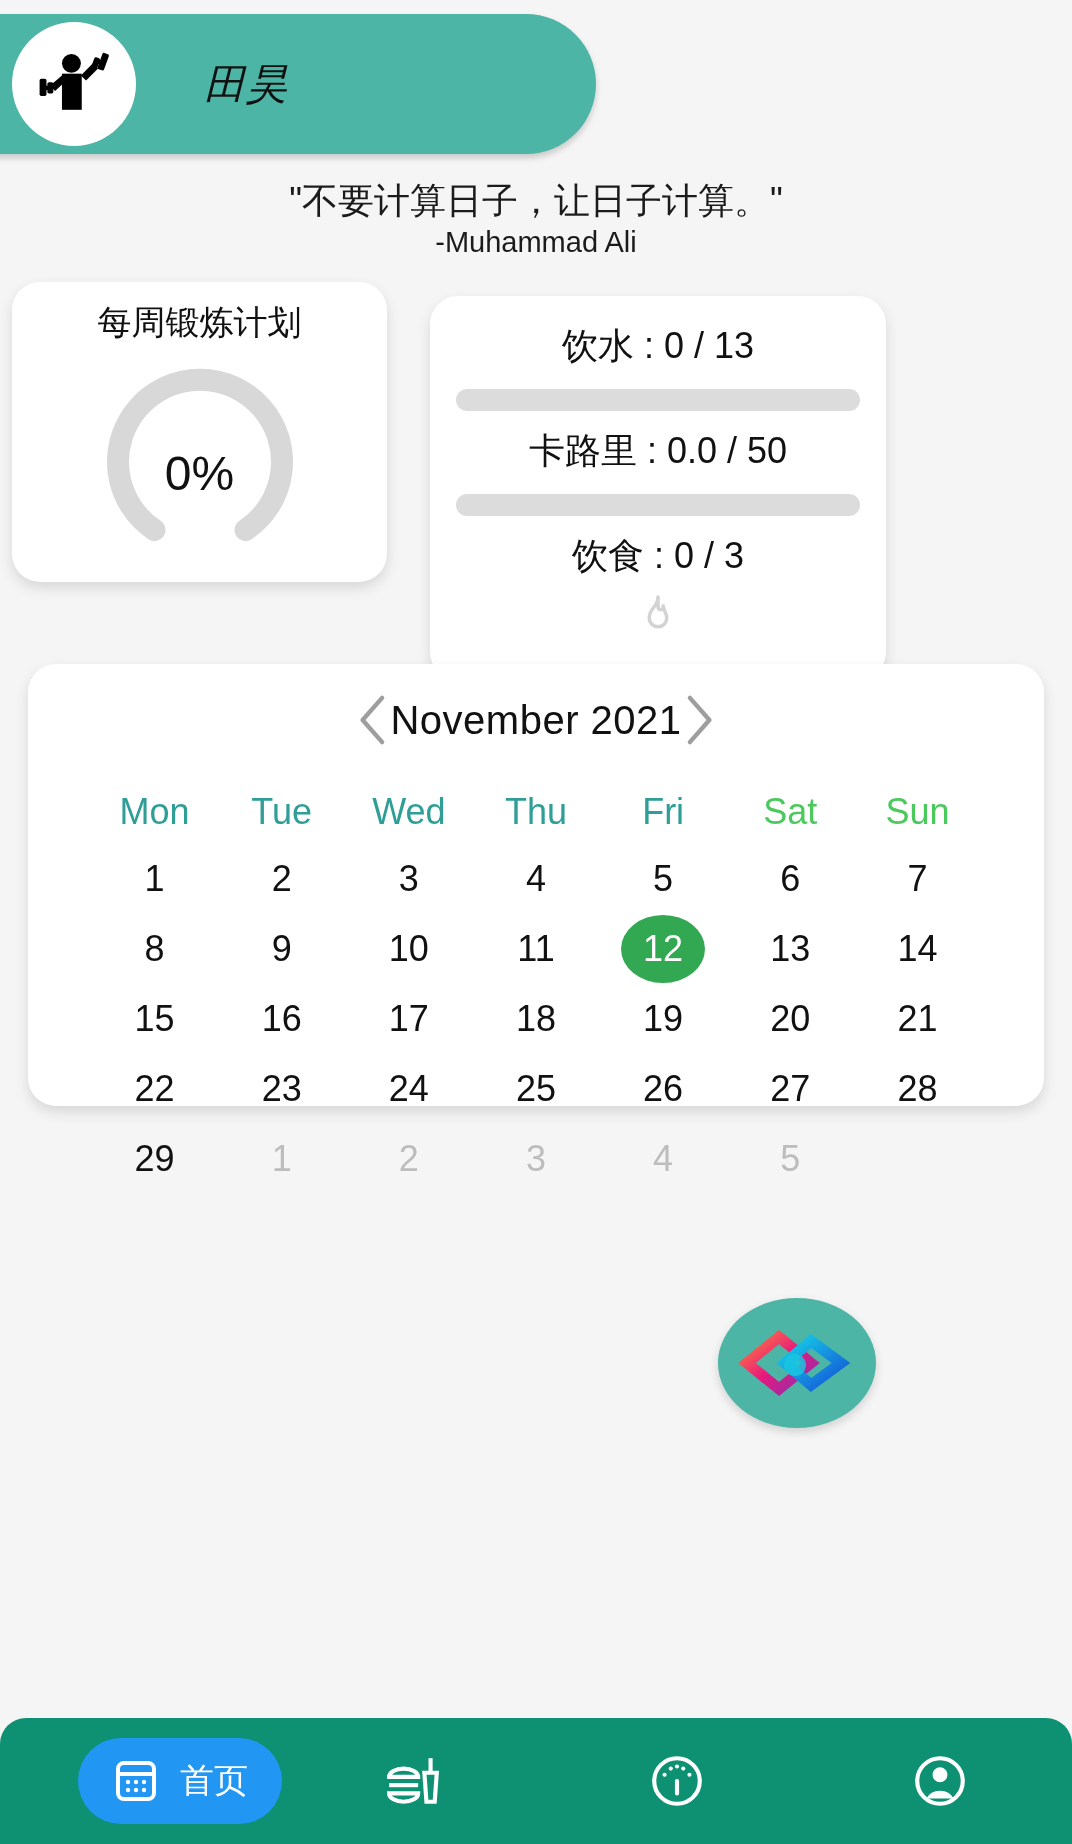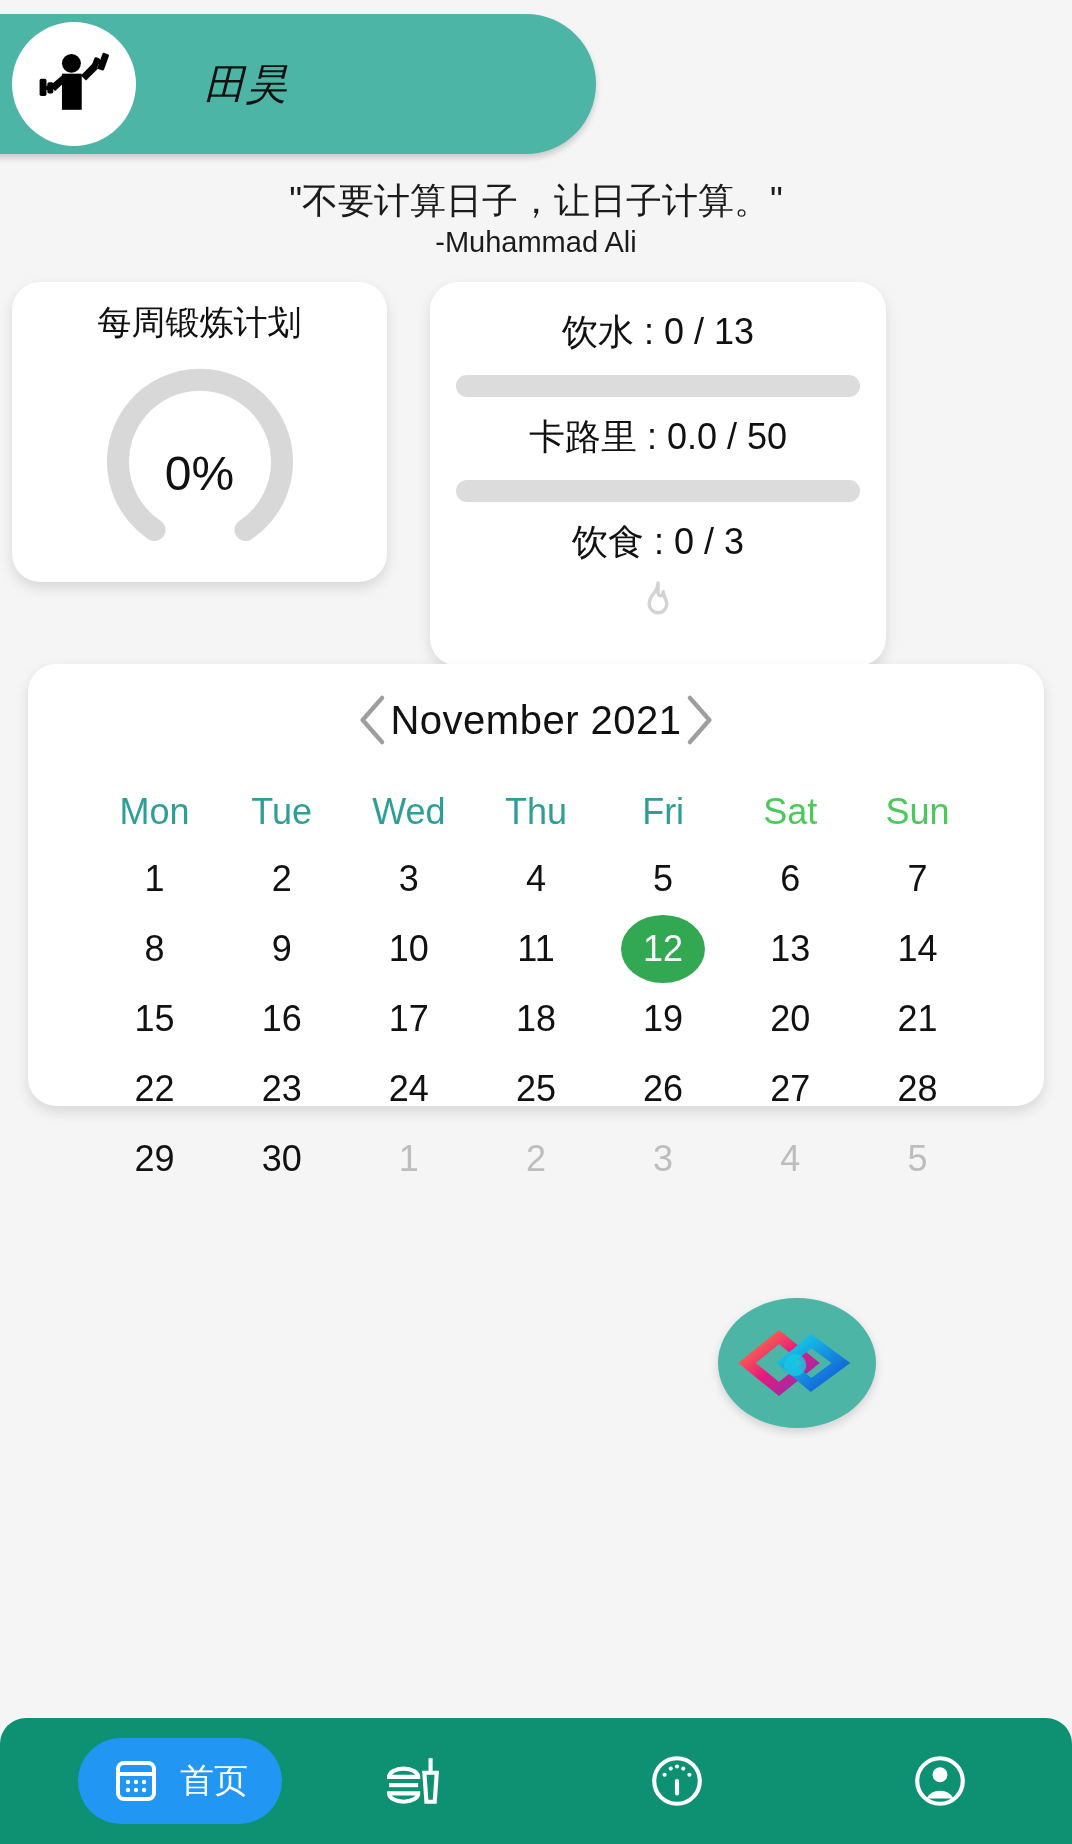--- a/index.html
+++ b/index.html
@@ -88,21 +88,21 @@
     box-shadow: 0 6px 14px rgba(0,0,0,0.12);
   }
   .card-weekly {
     left: 12px;
     top: 0;
     width: 375px;
     height: 300px;
   }
   .card-stats {
     left: 430px;
-    top: 0;
+    top: 14px;
     width: 456px;
     height: 384px;
   }
   .card-title {
     text-align: center;
     font-size: 34px;
     color: #111111;
     padding-top: 18px;
     white-space: nowrap;
   }
@@ -424,23 +424,20 @@
           <span class="daynum">26</span>
         </div>
         <div class="cal-cell">
           <span class="daynum">27</span>
         </div>
         <div class="cal-cell">
           <span class="daynum">28</span>
         </div>
         <div class="cal-cell">
           <span class="daynum">29</span>
-        </div>
-        <div class="cal-cell">
-          <span class="daynum">30</span>
         </div>
         <div class="cal-cell muted">
           <span class="daynum">1</span>
         </div>
         <div class="cal-cell muted">
           <span class="daynum">2</span>
         </div>
         <div class="cal-cell muted">
           <span class="daynum">3</span>
         </div>

